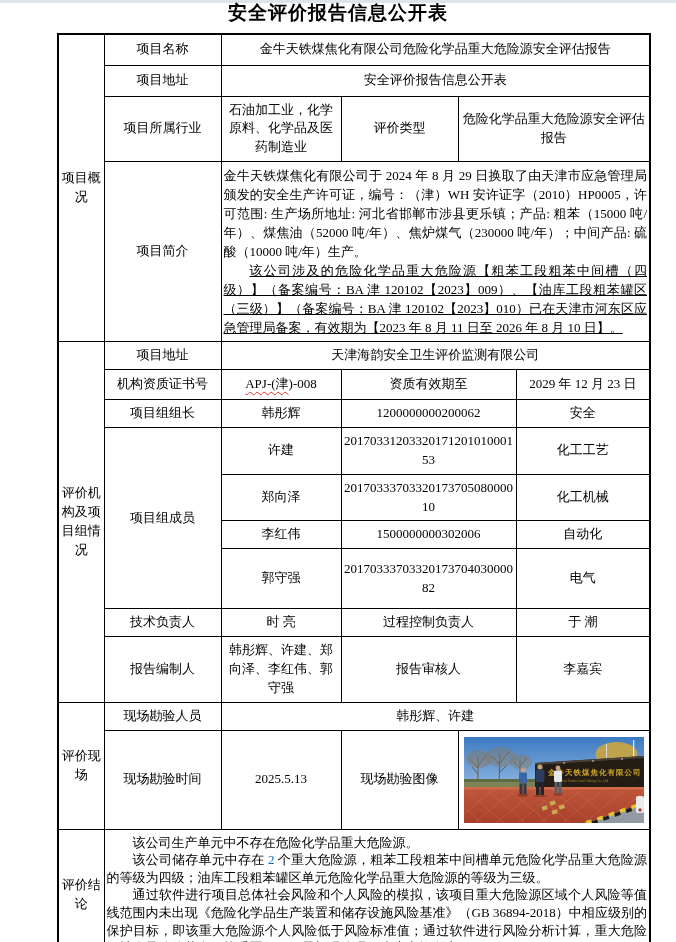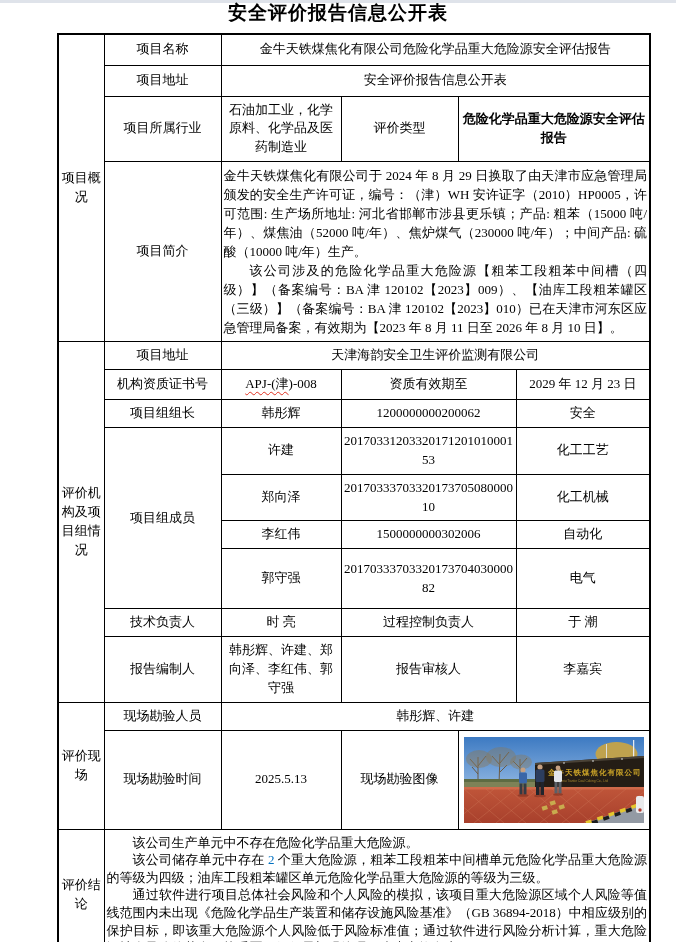--- a/index.html
+++ b/index.html
@@ -18,26 +18,26 @@
     border:2px solid #000;
   }
   table.report td{
     border:1px solid #000;font-size:13px;text-align:center;vertical-align:middle;
     padding:4px 2px;line-height:1.45;overflow:hidden;
   }
   td.sec{line-height:2.3;padding:0 6px;margin-left:20px;}
   td.sec-sm{line-height:1.25;}
   td.val-left{text-align:left;padding:1px 4px;margin-left:14px;}
   td.industry{text-align:justify;padding:1px 5px;line-height:1.42;}
-  td.wraptight{padding:0 14px;font-weight:bold;}
+  td.wraptight{padding:0 14px;}
   td.authors{padding:0 11px;}
   td.num{word-break:break-all;line-height:1.55;padding:0 1px;}
   td.para-cell{padding:2px 5px;}
   .para-cell p{margin:0;text-align:justify;line-height:19px;}
-  .para-cell p.indent{text-indent:2em;}
+  .para-cell p.indent{text-indent:2em;text-decoration:underline;}
   td.concl-cell{padding:2px 6px;}
   .concl-cell p{margin:0;text-align:justify;line-height:17.6px;text-indent:2em;}
   .wavy{
     text-decoration-line:underline;text-decoration-style:wavy;
     text-decoration-color:#e03020;text-decoration-thickness:1px;text-underline-offset:3px;margin-top:28px;
   }
   .photo-wrap{width:180px;height:86px;margin:0 auto;display:block;}
   .svg-cap-cn{font-family:"Liberation Sans","DejaVu Sans",sans-serif;font-weight:bold;}
   .svg-cap-en{font-family:"Liberation Sans","DejaVu Sans",sans-serif;}
 </style>

